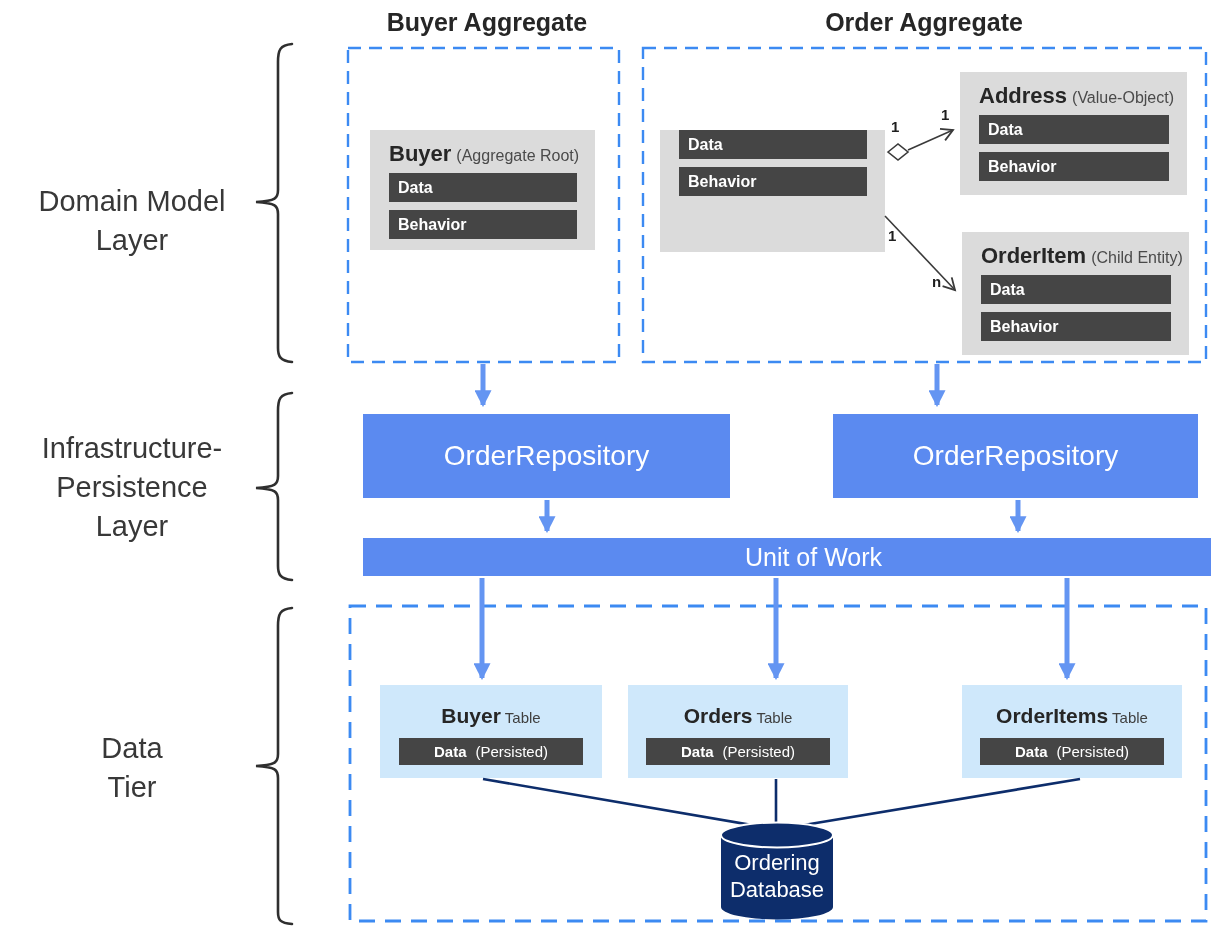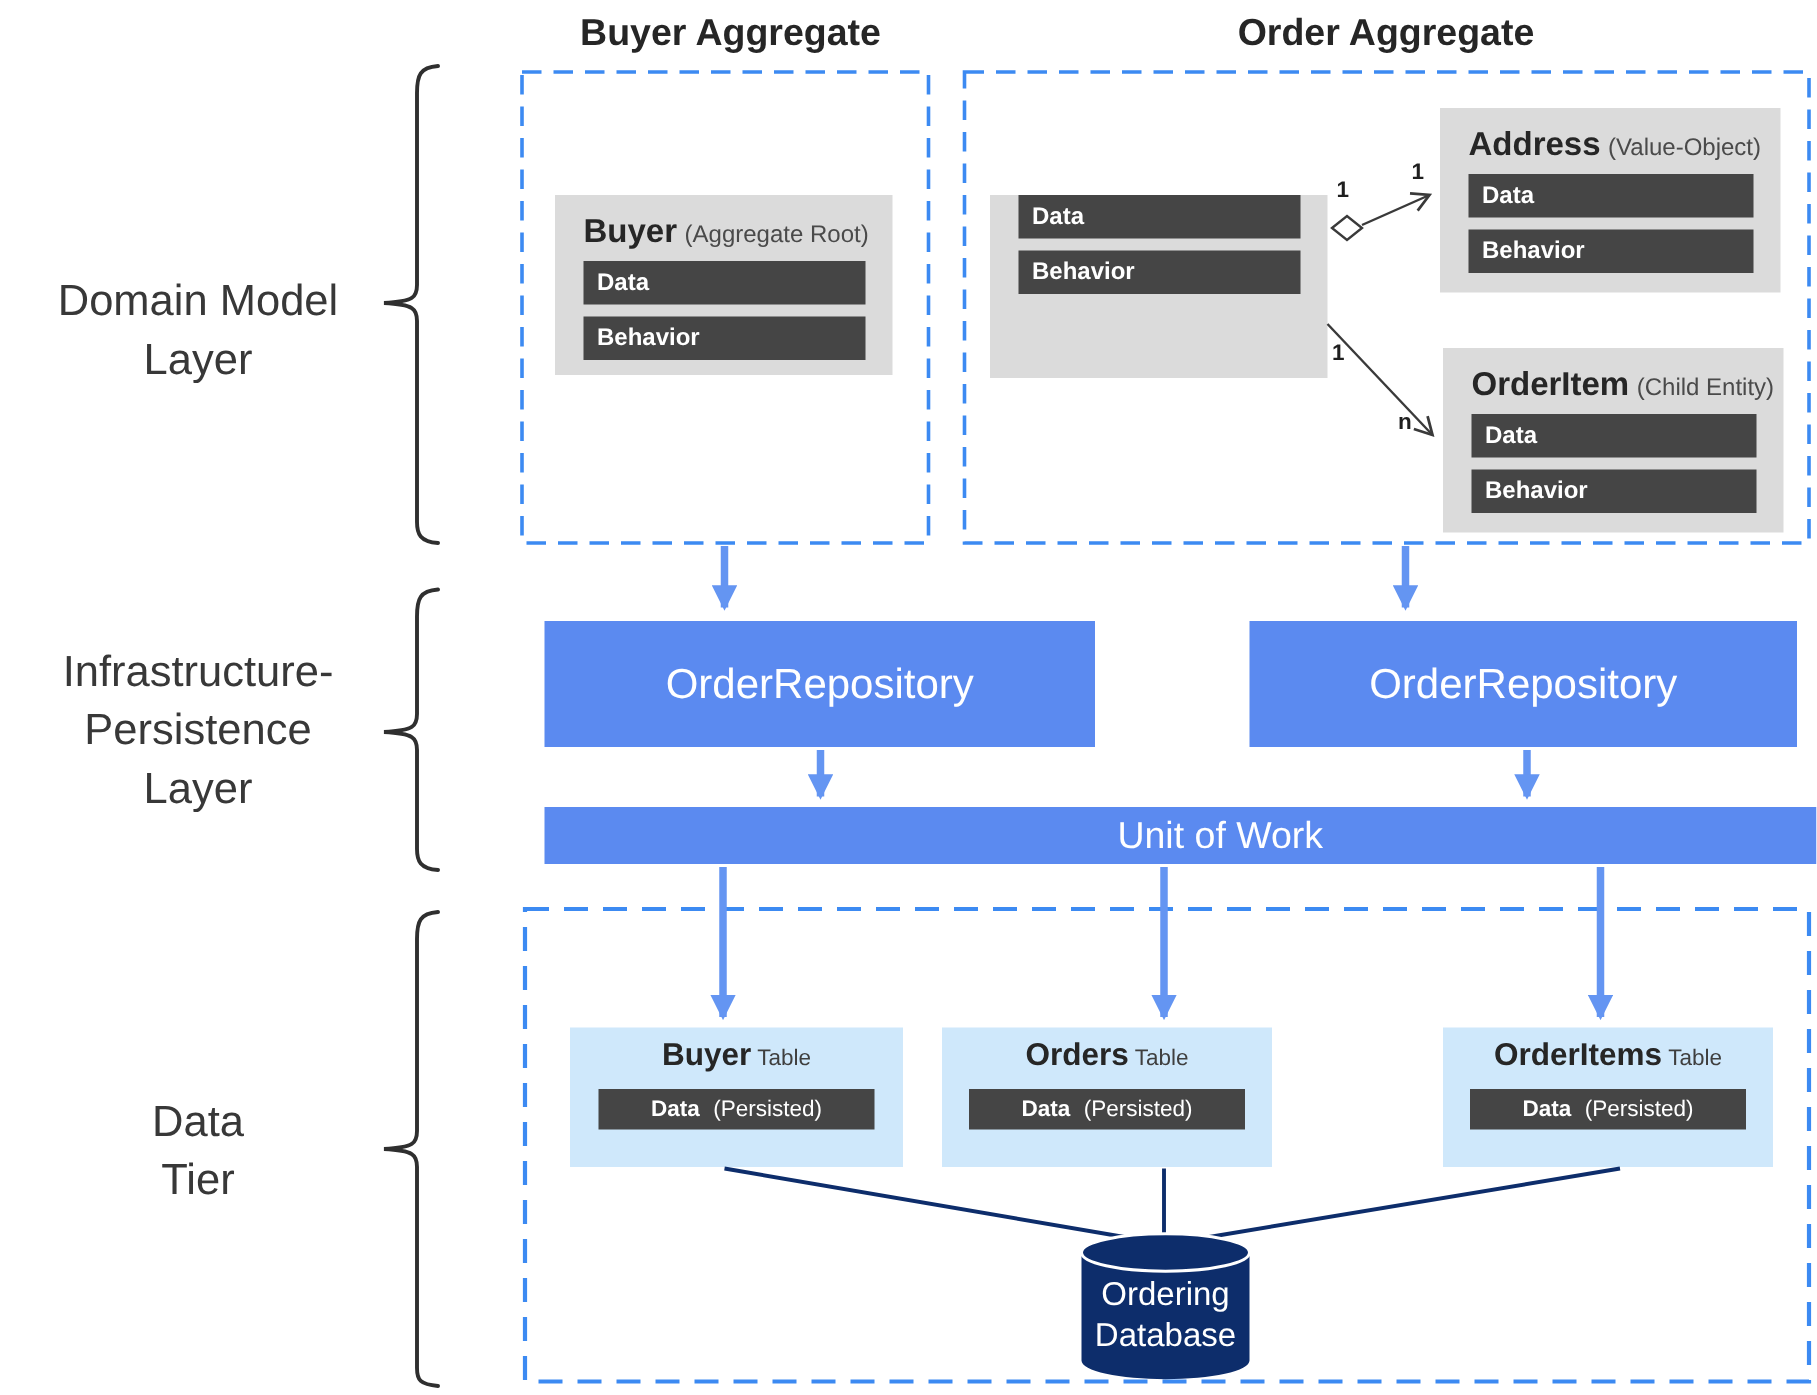--- a/index.html
+++ b/index.html
@@ -26,21 +26,21 @@
   
   .repo-box { position:absolute; background:#5b8af0; color:#ffffff; z-index:2;
               display:flex; align-items:center; justify-content:center;
               font-size:28px; font-weight:300; }
   .uow-bar  { position:absolute; background:#5b8af0; color:#ffffff; z-index:2;
               display:flex; align-items:center; justify-content:center;
               font-size:25px; font-weight:300; }
 
   
   .table-card { position:absolute; background:#cfe8fb; text-align:center; z-index:2; box-sizing:border-box; }
-  .table-title { padding-top:8px; font-size:21px; font-weight:bold; line-height:22px; color:#262626; white-space:nowrap; }
+  .table-title { padding-top:20px; font-size:21px; font-weight:bold; line-height:22px; color:#262626; white-space:nowrap; }
   .table-title .qual { font-size:15px; font-weight:normal; color:#3f3f3f; margin-left:4px; }
   .table-bar { margin:9px auto 0 auto; width:184px; height:27px; background:#454545;
                color:#ffffff; font-size:15px; line-height:27px; text-align:center; }
   .table-bar .bar-name { font-weight:bold; }
   .table-bar .bar-qual { font-weight:normal; margin-left:9px; }
 
   
   .rel-label { position:absolute; font-size:15px; font-weight:bold; color:#1f1f1f; z-index:6; }
 
   

